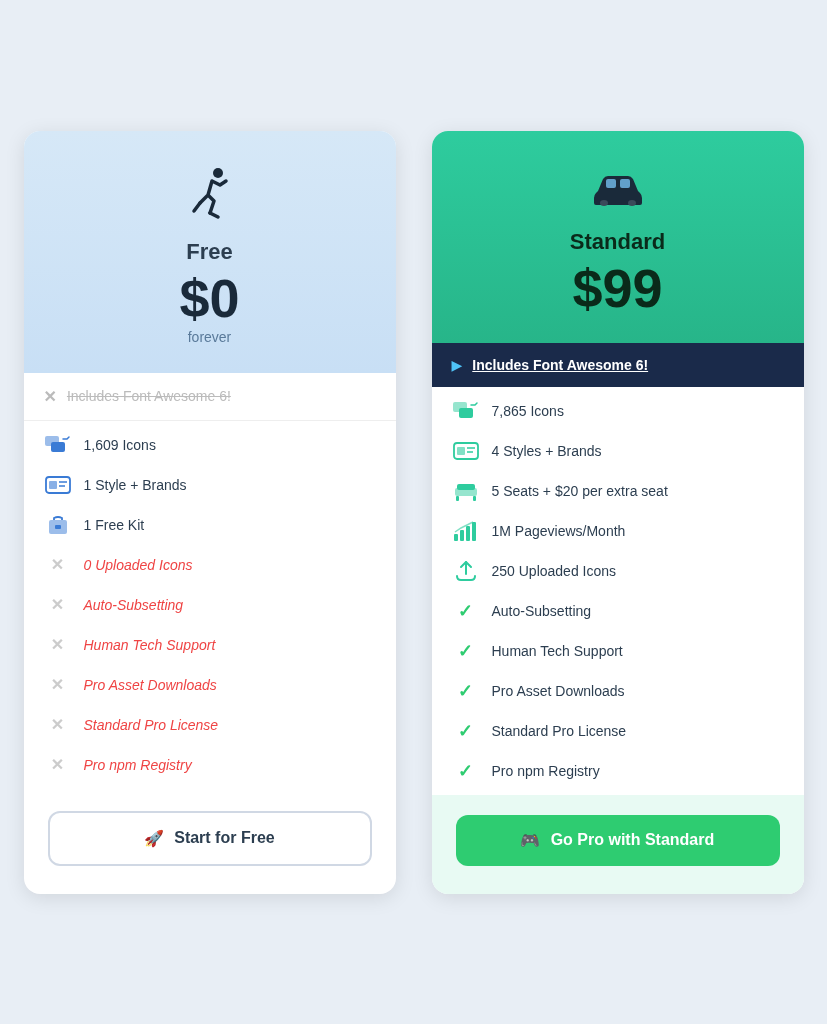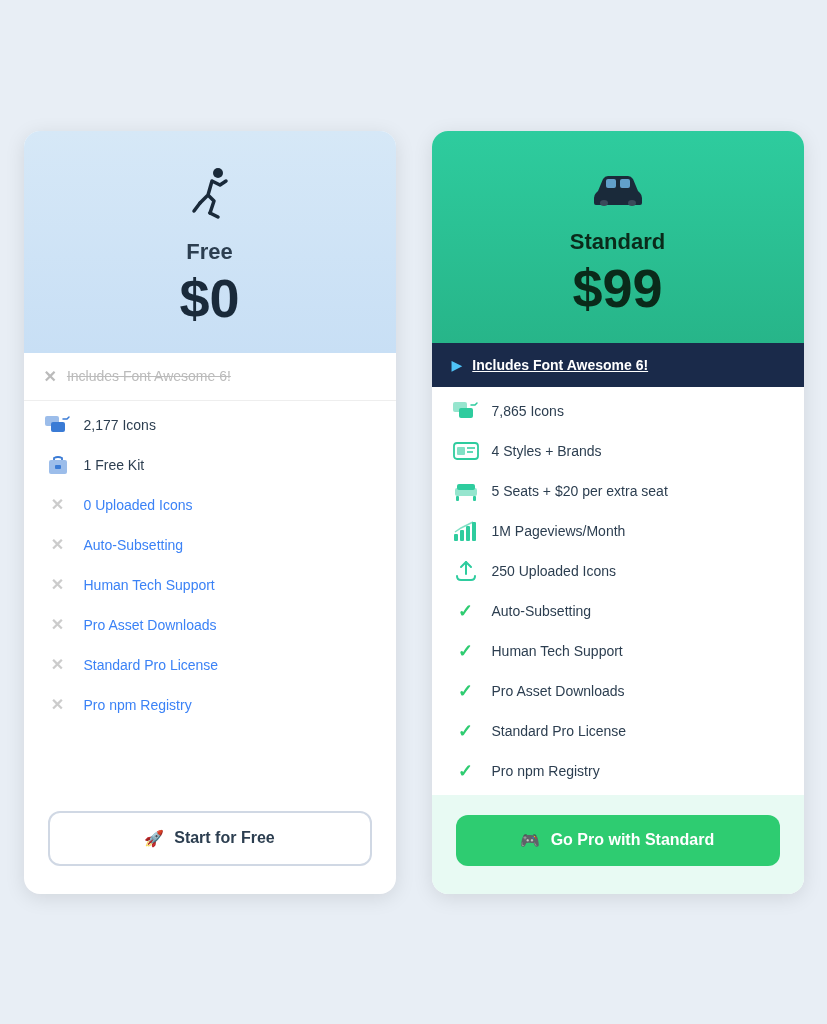--- a/index.html
+++ b/index.html
@@ -134,21 +134,22 @@
       display: flex;
       align-items: center;
       justify-content: center;
     }
     .feature-text {
       font-size: 14px;
       color: #2c3e50;
       font-weight: 500;
     }
     .feature-text.disabled {
-      color: #3b82f6;
+      color: #ef4444;
+      font-style: italic;
     }
     .x-mark {
       color: #ccc;
       font-size: 16px;
       font-weight: 700;
     }
     .check-mark {
       color: #2ecc71;
       font-size: 18px;
       font-weight: 700;
@@ -214,40 +215,52 @@
         
         <svg width="60" height="60" viewBox="0 0 60 60" fill="none" xmlns="http://www.w3.org/2000/svg">
           <circle cx="38" cy="10" r="5" fill="#1a2a3a"></circle>
           <path d="M32 18 L28 32 L20 40 M32 18 L40 22 L46 18 M28 32 L34 38 L30 50" stroke="#1a2a3a" stroke-width="3.5" stroke-linecap="round" stroke-linejoin="round" fill="none"></path>
           <path d="M20 40 L14 48" stroke="#1a2a3a" stroke-width="3.5" stroke-linecap="round"></path>
           <path d="M30 50 L38 54" stroke="#1a2a3a" stroke-width="3.5" stroke-linecap="round"></path>
         </svg>
       </span>
       <div class="plan-name">Free</div>
       <div class="plan-price">$0</div>
+      <div class="plan-period">forever</div>
     </div>
 
     <div class="fa-banner-disabled">
       <span class="x-icon">✕</span>
       <span class="banner-text">Includes Font Awesome 6!</span>
     </div>
 
     <div class="features-list">
 
       <div class="feature-item">
         <div class="feature-icon">
           <svg class="svg-icon blue" viewBox="0 0 26 22" fill="currentColor">
             <rect x="0" y="2" width="14" height="10" rx="2" fill="currentColor" opacity="0.5"></rect>
             <rect x="6" y="8" width="14" height="10" rx="2" fill="currentColor"></rect>
             <path d="M18 5 L22 5 L24 3" stroke="currentColor" stroke-width="1.5" fill="none" stroke-linecap="round"></path>
           </svg>
         </div>
-        <span class="feature-text">2,177 Icons</span>
-      </div>
-
+        <span class="feature-text">1,609 Icons</span>
+      </div>
+
+      <div class="feature-item">
+        <div class="feature-icon">
+          <svg class="svg-icon blue" viewBox="0 0 26 22" fill="currentColor">
+            <rect x="1" y="3" width="24" height="16" rx="3" fill="none" stroke="currentColor" stroke-width="1.8"></rect>
+            <rect x="4" y="7" width="8" height="8" rx="1" fill="currentColor" opacity="0.6"></rect>
+            <line x1="14" y1="8" x2="22" y2="8" stroke="currentColor" stroke-width="1.5"></line>
+            <line x1="14" y1="12" x2="20" y2="12" stroke="currentColor" stroke-width="1.5"></line>
+          </svg>
+        </div>
+        <span class="feature-text">1 Style + Brands</span>
+      </div>
 
 
       <div class="feature-item">
         <div class="feature-icon">
           <svg class="svg-icon blue" viewBox="0 0 26 22" fill="currentColor">
             <rect x="4" y="6" width="18" height="14" rx="2" fill="currentColor" opacity="0.5"></rect>
             <path d="M9 6 L9 4 Q13 2 17 4 L17 6" stroke="currentColor" stroke-width="1.8" fill="none"></path>
             <rect x="10" y="11" width="6" height="4" rx="1" fill="currentColor"></rect>
           </svg>
         </div>

